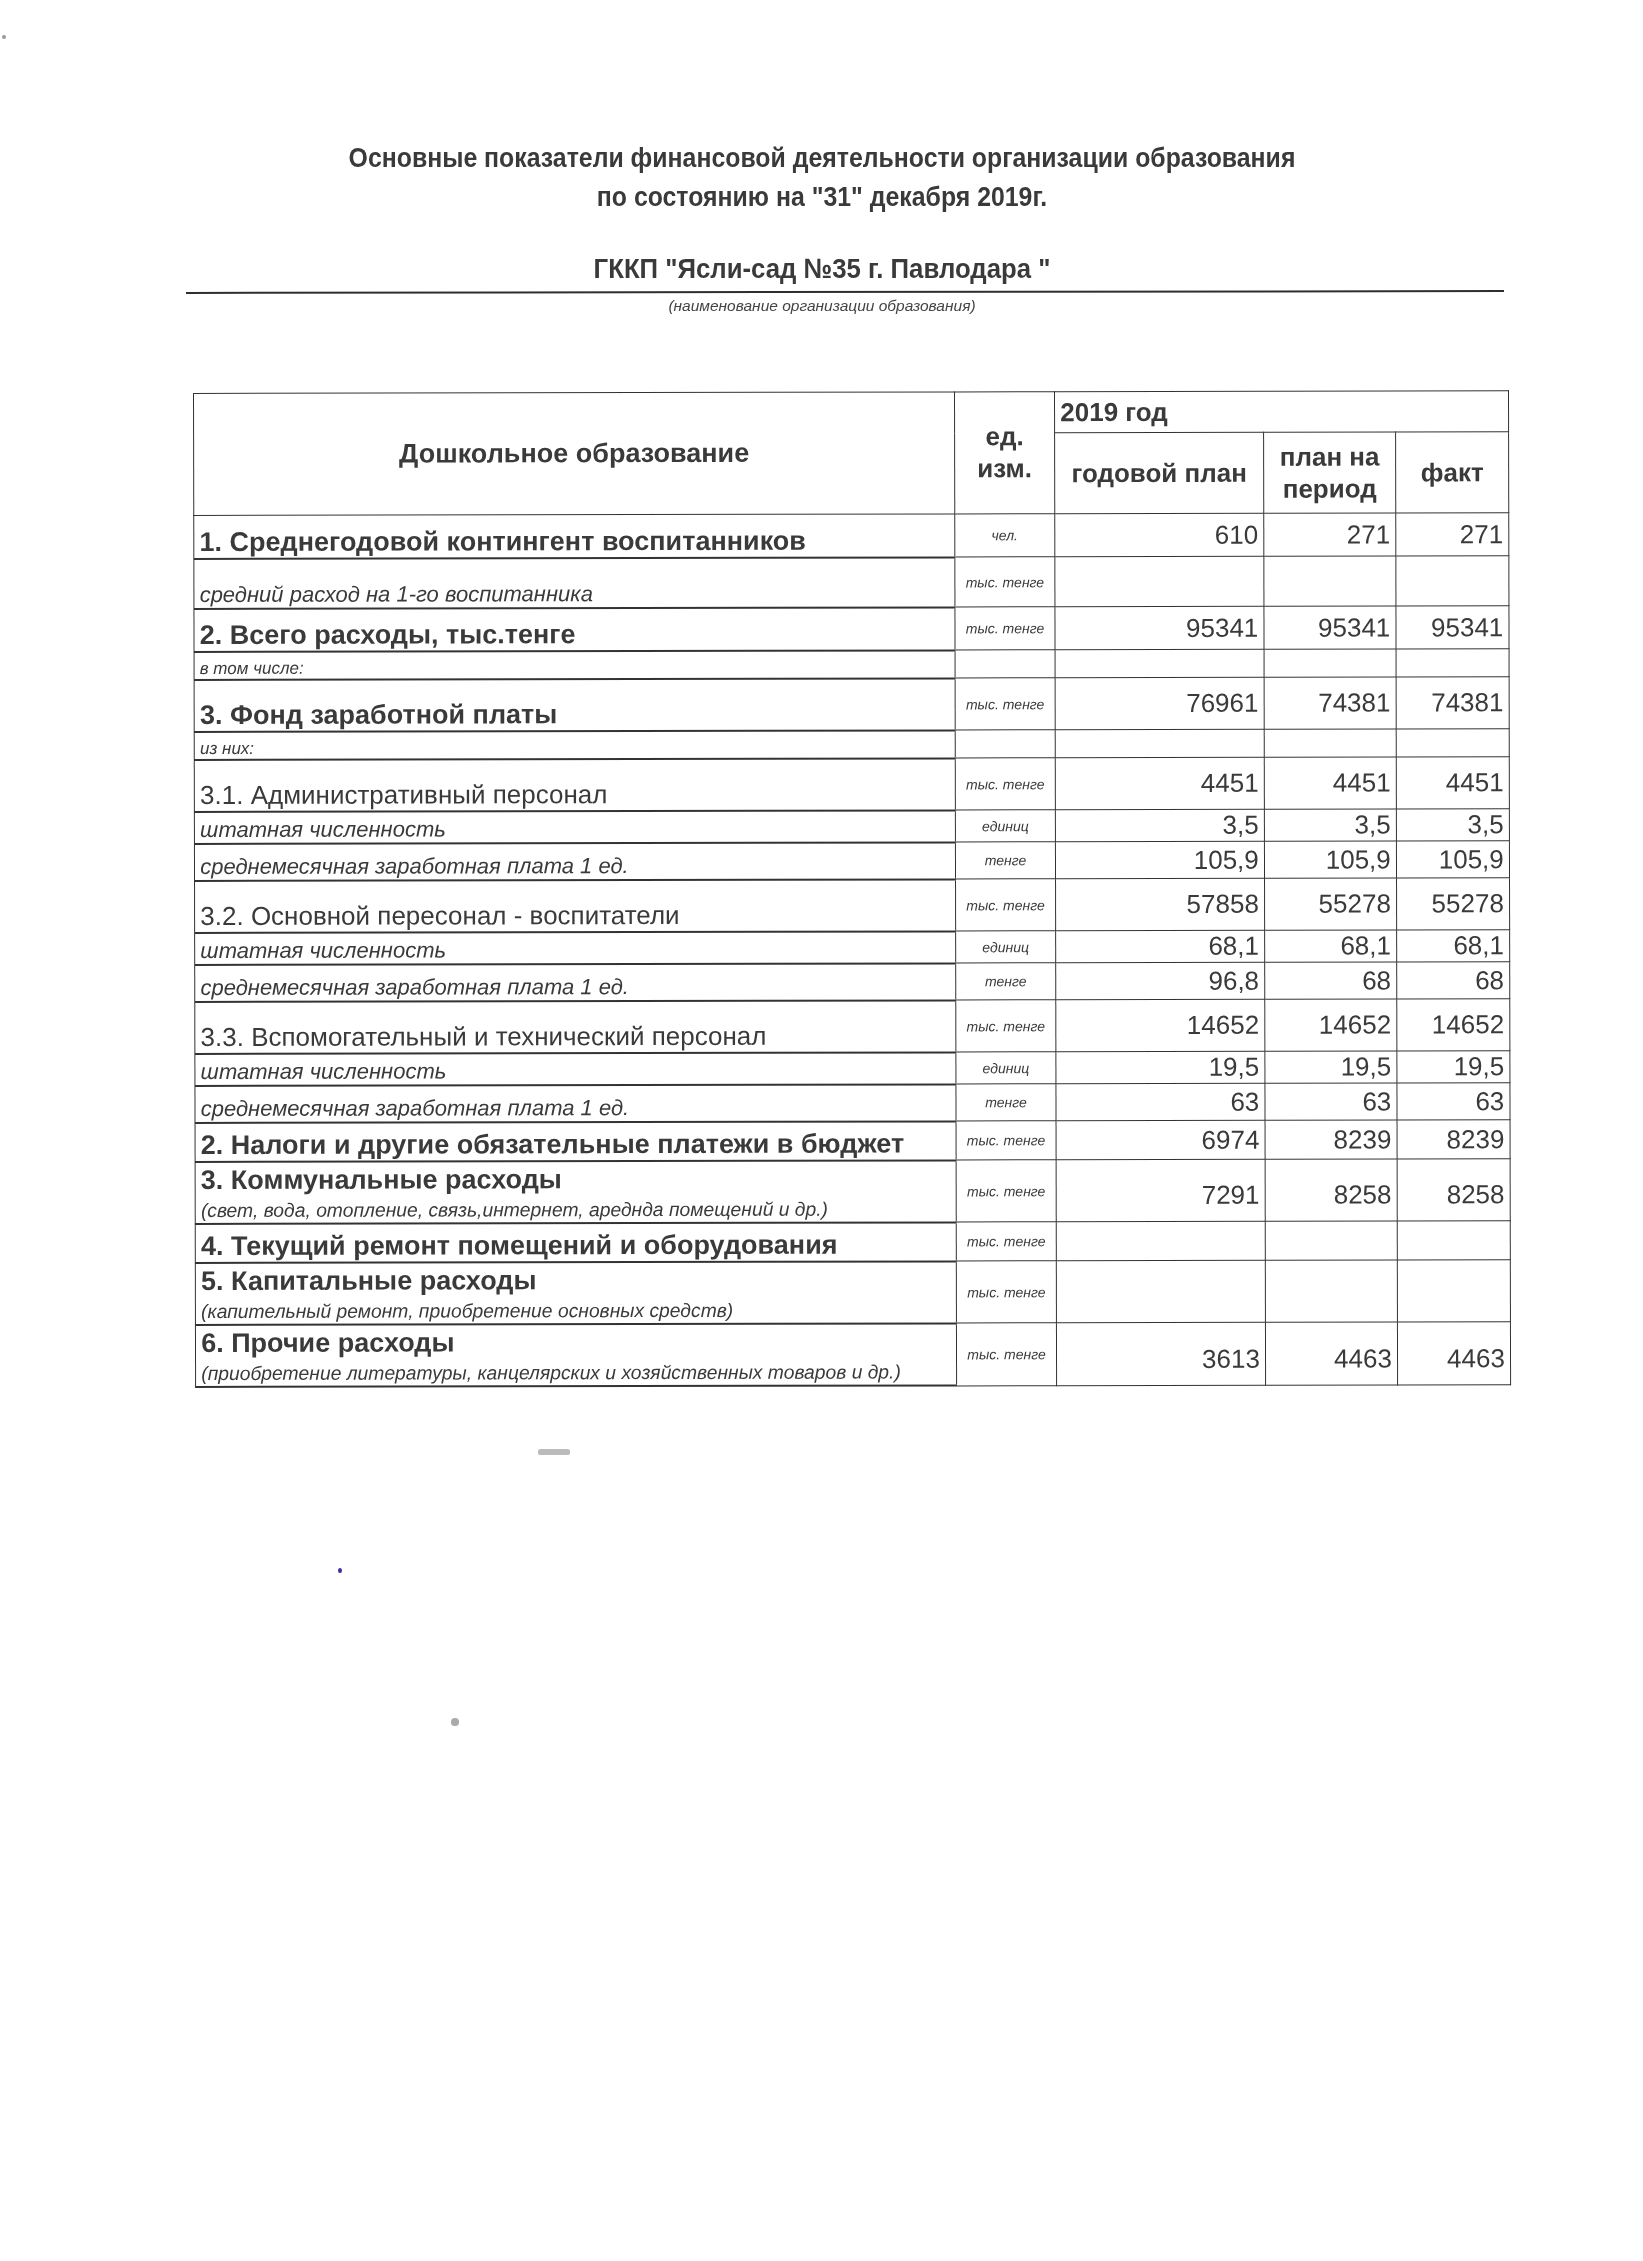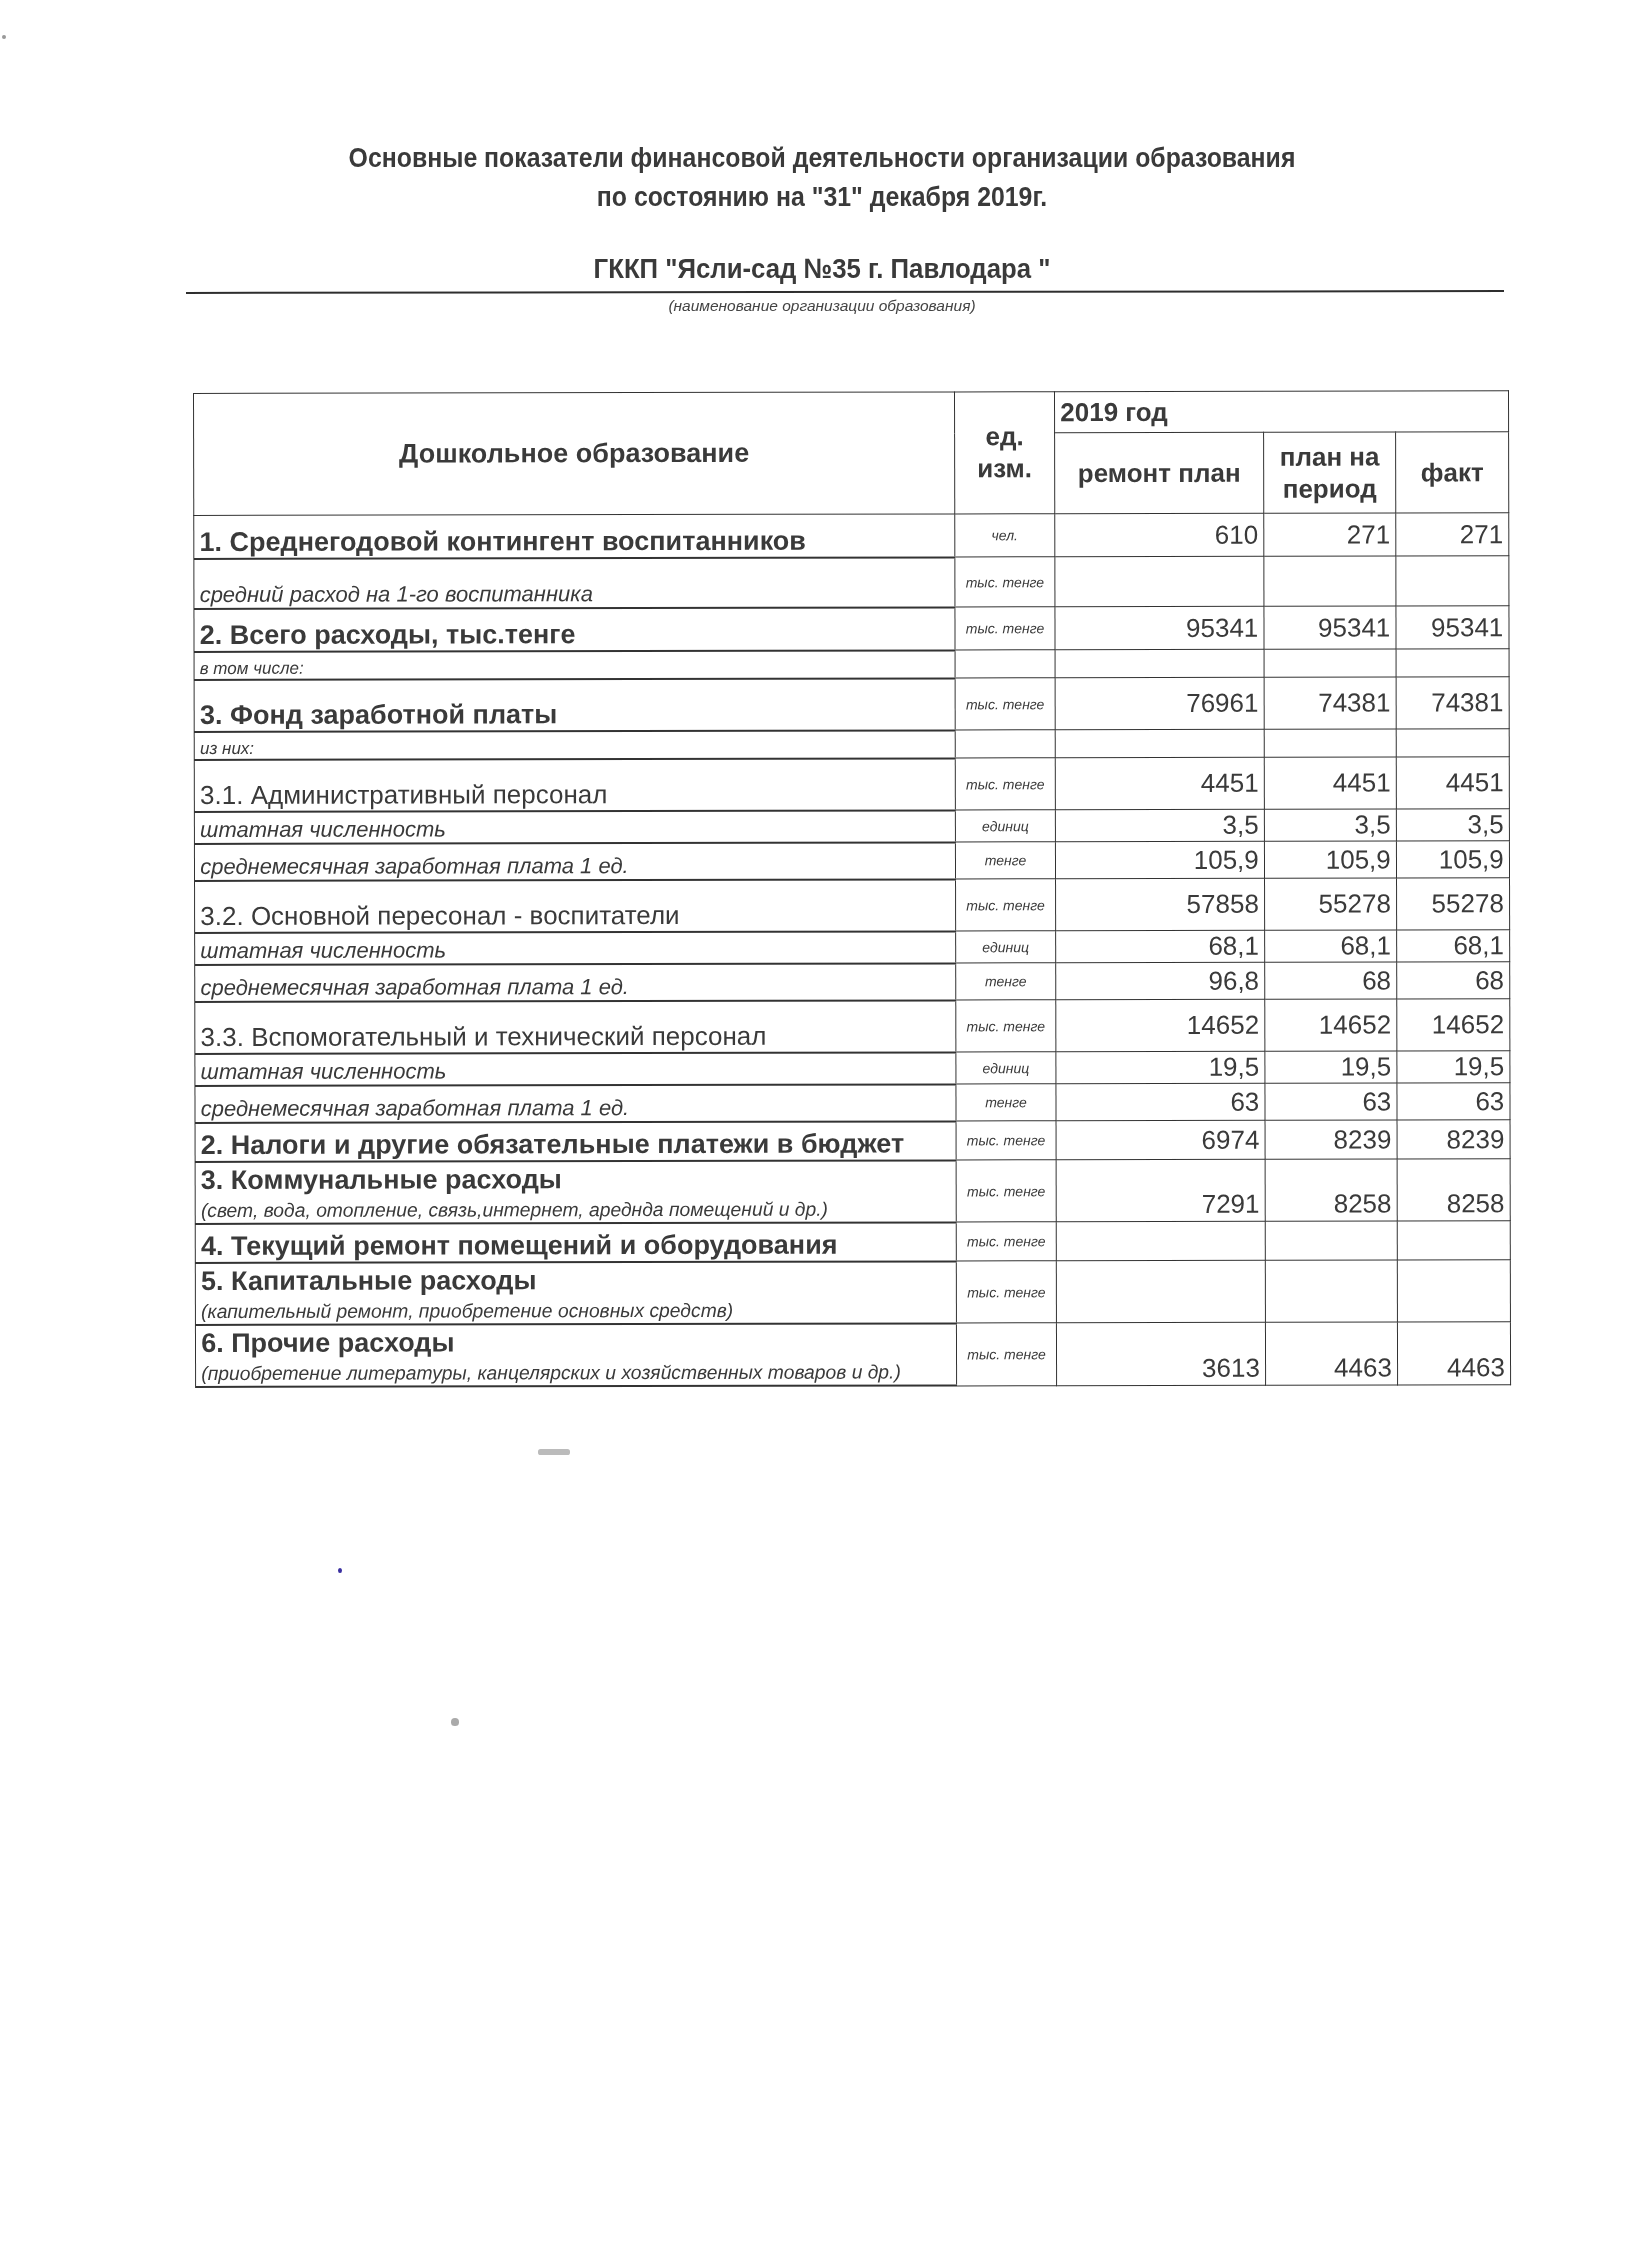--- a/index.html
+++ b/index.html
@@ -40,21 +40,21 @@
     .h-year { font-size: 26px; text-align: left; height: 40px; }
     .h-col { font-size: 26px; text-align: center; line-height: 1.25; height: 80px; }
     td.label-bold { font-weight: bold; font-size: 27px; }
     td.label-plain { font-size: 26px; }
     td.label-italic { font-style: italic; font-size: 22px; }
     td.label-small { font-style: italic; font-size: 17px; }
     td.label-multi { line-height: 1.3; }
     td.label-multi .sub { display: block; font-weight: normal; font-style: italic; font-size: 19.3px; }
     td.unit { font-style: italic; font-size: 14px; text-align: center; vertical-align: top; padding-top: 7.7px; }
     td.num { text-align: right; font-size: 26px; vertical-align: top; padding-top: 2.6px; }
-    td.num.bottom { vertical-align: bottom; padding-bottom: 1px; }
+    td.num.bottom { vertical-align: bottom; padding-bottom: 10px; }
     .speck {
       position: absolute; border-radius: 50%; background: #999;
     }
   </style>
 </head>
 <body>
 
 <div id="title1" class="title">Основные показатели финансовой деятельности организации образования</div>
 <div id="title2" class="title">по состоянию на "31" декабря 2019г.</div>
 <div id="org" class="title">ГККП "Ясли-сад №35 г. Павлодара "</div>
@@ -71,21 +71,21 @@
   </colgroup>
   <thead>
     <tr>
       <th rowspan="2" class="h-name">Дошкольное образование</th>
       <th rowspan="2" class="h-unit" style="white-space:normal;">
         <span>ед. изм.</span>
       </th>
       <th colspan="3" class="h-year">2019 год</th>
     </tr>
     <tr>
-      <th class="h-col">ремонт план</th>
+      <th class="h-col">годовой план</th>
       <th class="h-col" style="white-space:normal;">план на период</th>
       <th class="h-col">факт</th>
     </tr>
   </thead>
   <tbody id="tbody">
       <tr class="row-main" style="height: 43px;">
         <td class="label-bold" style="vertical-align: bottom;">1. Среднегодовой контингент воспитанников</td>
         <td class="unit">чел.</td>
         <td class="num">610</td>
         <td class="num">271</td>

